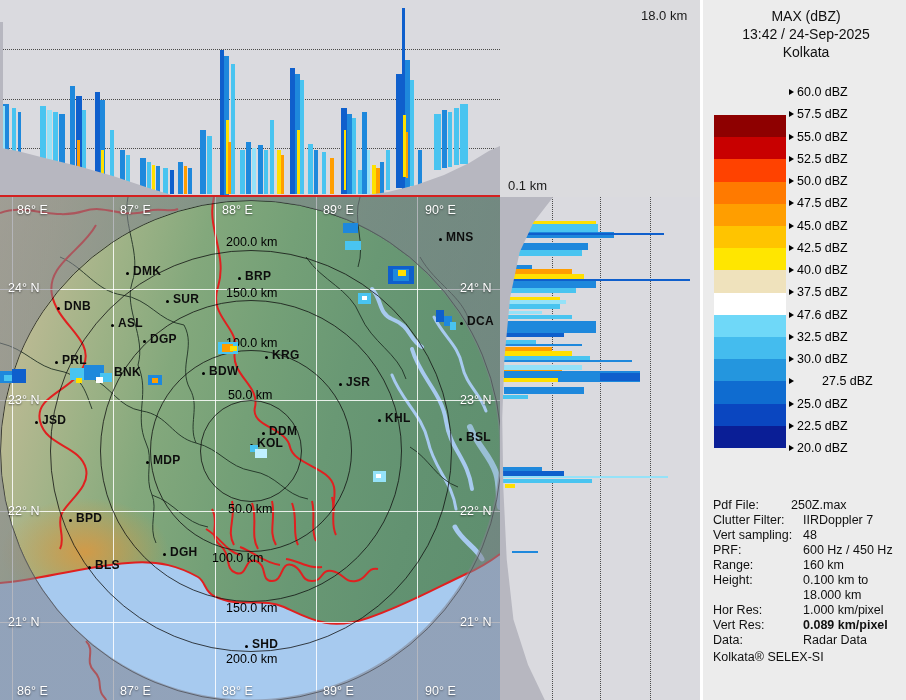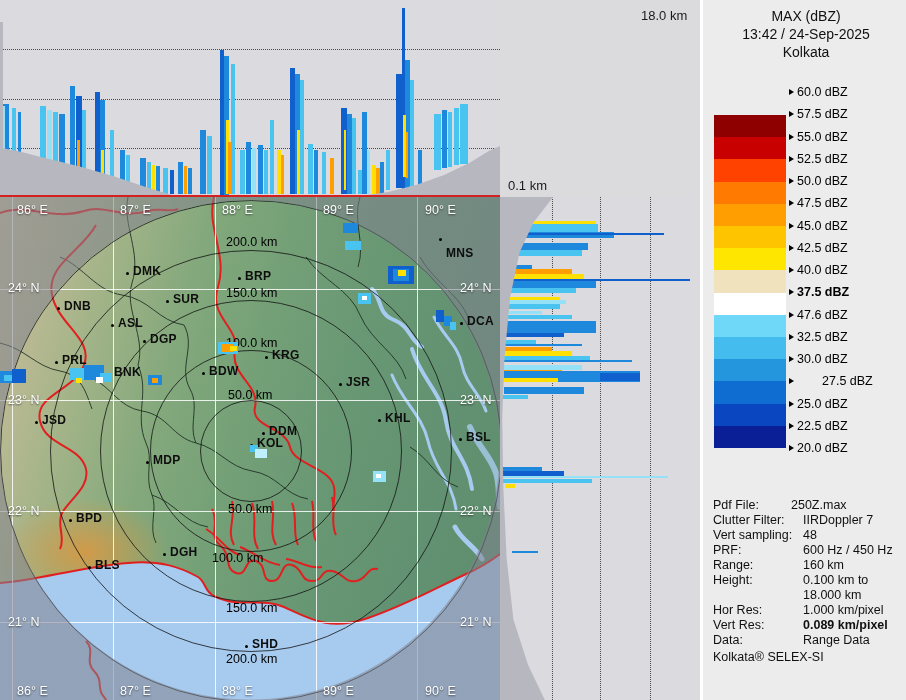--- a/index.html
+++ b/index.html
@@ -233,21 +233,21 @@
         <div class="abs city-label" style="left: 114px; top: 168px;">BNK</div>
         <div class="abs city-dot" style="left: 35px; top: 224px;"></div>
         <div class="abs city-label" style="left: 42px; top: 216px;">JSD</div>
         <div class="abs city-dot" style="left: 238px; top: 80px;"></div>
         <div class="abs city-label" style="left: 245px; top: 72px;">BRP</div>
         <div class="abs city-dot" style="left: 202px; top: 175px;"></div>
         <div class="abs city-label" style="left: 209px; top: 167px;">BDW</div>
         <div class="abs city-dot" style="left: 265px; top: 159px;"></div>
         <div class="abs city-label" style="left: 272px; top: 151px;">KRG</div>
         <div class="abs city-dot" style="left: 439px; top: 41px;"></div>
-        <div class="abs city-label" style="left: 446px; top: 33px; margin-top: 16px;">MNS</div>
+        <div class="abs city-label" style="left: 446px; top: 33px;">MNS</div>
         <div class="abs city-dot" style="left: 460px; top: 125px;"></div>
         <div class="abs city-label" style="left: 467px; top: 117px;">DCA</div>
         <div class="abs city-dot" style="left: 339px; top: 186px;"></div>
         <div class="abs city-label" style="left: 346px; top: 178px;">JSR</div>
         <div class="abs city-dot" style="left: 378px; top: 222px;"></div>
         <div class="abs city-label" style="left: 385px; top: 214px;">KHL</div>
         <div class="abs city-dot" style="left: 459px; top: 241px;"></div>
         <div class="abs city-label" style="left: 466px; top: 233px;">BSL</div>
         <div class="abs city-dot" style="left: 146px; top: 264px;"></div>
         <div class="abs city-label" style="left: 153px; top: 256px;">MDP</div>
@@ -402,21 +402,21 @@
           <span>45.0 dBZ</span>
         </div>
         <div class="abs scale-label" style="left: 0px; top: 241px;">
           <span class="arr"></span>
           <span>42.5 dBZ</span>
         </div>
         <div class="abs scale-label" style="left: 0px; top: 263px;">
           <span class="arr"></span>
           <span>40.0 dBZ</span>
         </div>
-        <div class="abs scale-label" style="left: 0px; top: 285px; font-weight: bold;">
+        <div class="abs scale-label" style="left: 0px; top: 285px;">
           <span class="arr"></span>
           <span>37.5 dBZ</span>
         </div>
         <div class="abs scale-label" style="left: 0px; top: 308px;">
           <span class="arr"></span>
           <span>47.6 dBZ</span>
         </div>
         <div class="abs scale-label" style="left: 0px; top: 330px;">
           <span class="arr"></span>
           <span>32.5 dBZ</span>
@@ -454,18 +454,18 @@
         <div class="abs info-k" style="left: 10px; top: 558px;">Range:</div>
         <div class="abs info-v" style="left: 100px; top: 558px;">160 km</div>
         <div class="abs info-k" style="left: 10px; top: 573px;">Height:</div>
         <div class="abs info-v" style="left: 100px; top: 573px;">0.100 km to</div>
         <div class="abs info-v" style="left: 100px; top: 588px;">18.000 km</div>
         <div class="abs info-k" style="left: 10px; top: 603px;">Hor Res:</div>
         <div class="abs info-v" style="left: 100px; top: 603px;">1.000 km/pixel</div>
         <div class="abs info-k" style="left: 10px; top: 618px;">Vert Res:</div>
         <div class="abs info-v" style="left: 100px; top: 618px; font-weight: bold;">0.089 km/pixel</div>
         <div class="abs info-k" style="left: 10px; top: 633px;">Data:</div>
-        <div class="abs info-v" style="left: 100px; top: 633px;">Range Data</div>
+        <div class="abs info-v" style="left: 100px; top: 633px;">Radar Data</div>
       </div>
     <div class="abs info-k" style="left:10px;top:650px;">Kolkata® SELEX-SI</div>
   </div>
 
 </div>
 
 </body></html>

